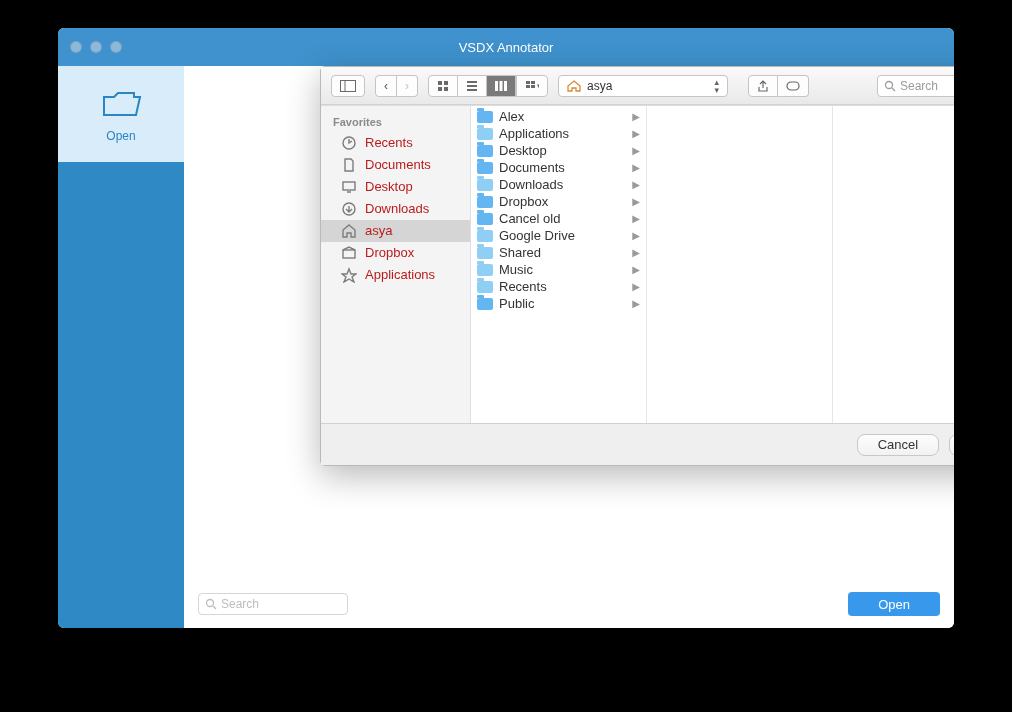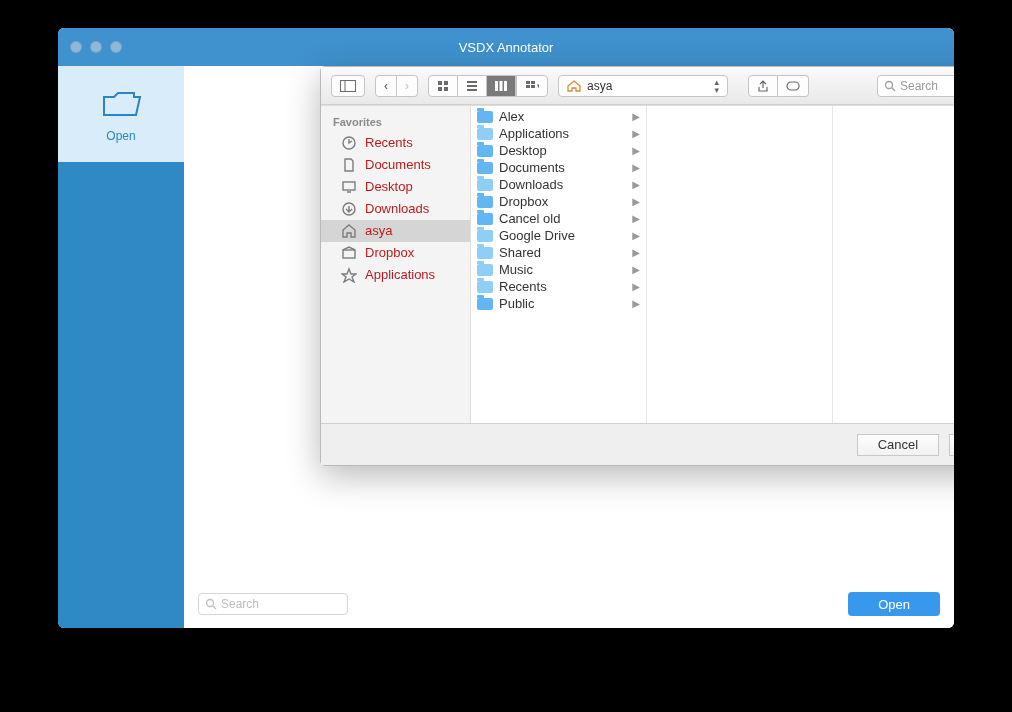--- a/index.html
+++ b/index.html
@@ -104,21 +104,21 @@
 .fitem .arrow { margin-left: auto; color: #9a9a9a; font-size: 10px; }
 .fld { width: 16px; height: 12px; background: #64b6f2; border-radius: 2px; position: relative; }
 .fld::before { content:""; position:absolute; top:-3px; left:0; width:7px; height:3px; background:#64b6f2; border-radius:1px 1px 0 0;}
 .fld.sys { background:#8fcff6;}
 .fld.sys::before{background:#8fcff6;}
 
 .footer {
   height: 42px; border-top: 1px solid #d1d1d1; background: #efefef;
   display: flex; align-items: center; justify-content: flex-end; padding: 0 14px; gap: 10px;
 }
-.mbtn { height: 22px; padding: 0 20px; border: 1px solid #c8c8c8; background: linear-gradient(#fdfdfd,#f2f2f2); border-radius: 0; font-size: 13px; color: #333;}
+.mbtn { height: 22px; padding: 0 20px; border: 1px solid #c8c8c8; background: linear-gradient(#fdfdfd,#f2f2f2); border-radius: 8px; font-size: 13px; color: #333;}
 .mbtn.def { color: #888; }
 
 .preview-strip {
   position: absolute; right: 0px; top: 38px; width: 50px; height: 94px; background: #e9f4fc;
 }
 .preview-bar { position:absolute; right:0; top:132px; width:50px; height:20px; background:#f1f1f1; }
 
 svg { display: block; }
 </style>
 </head>

